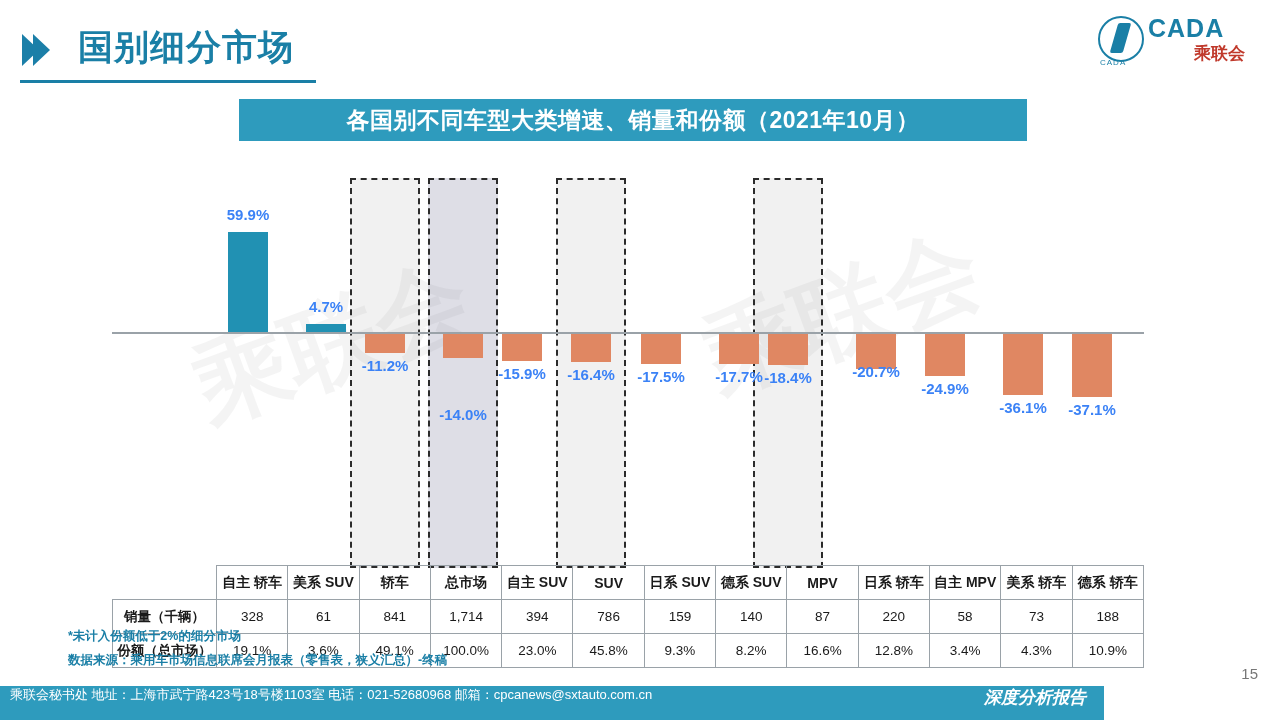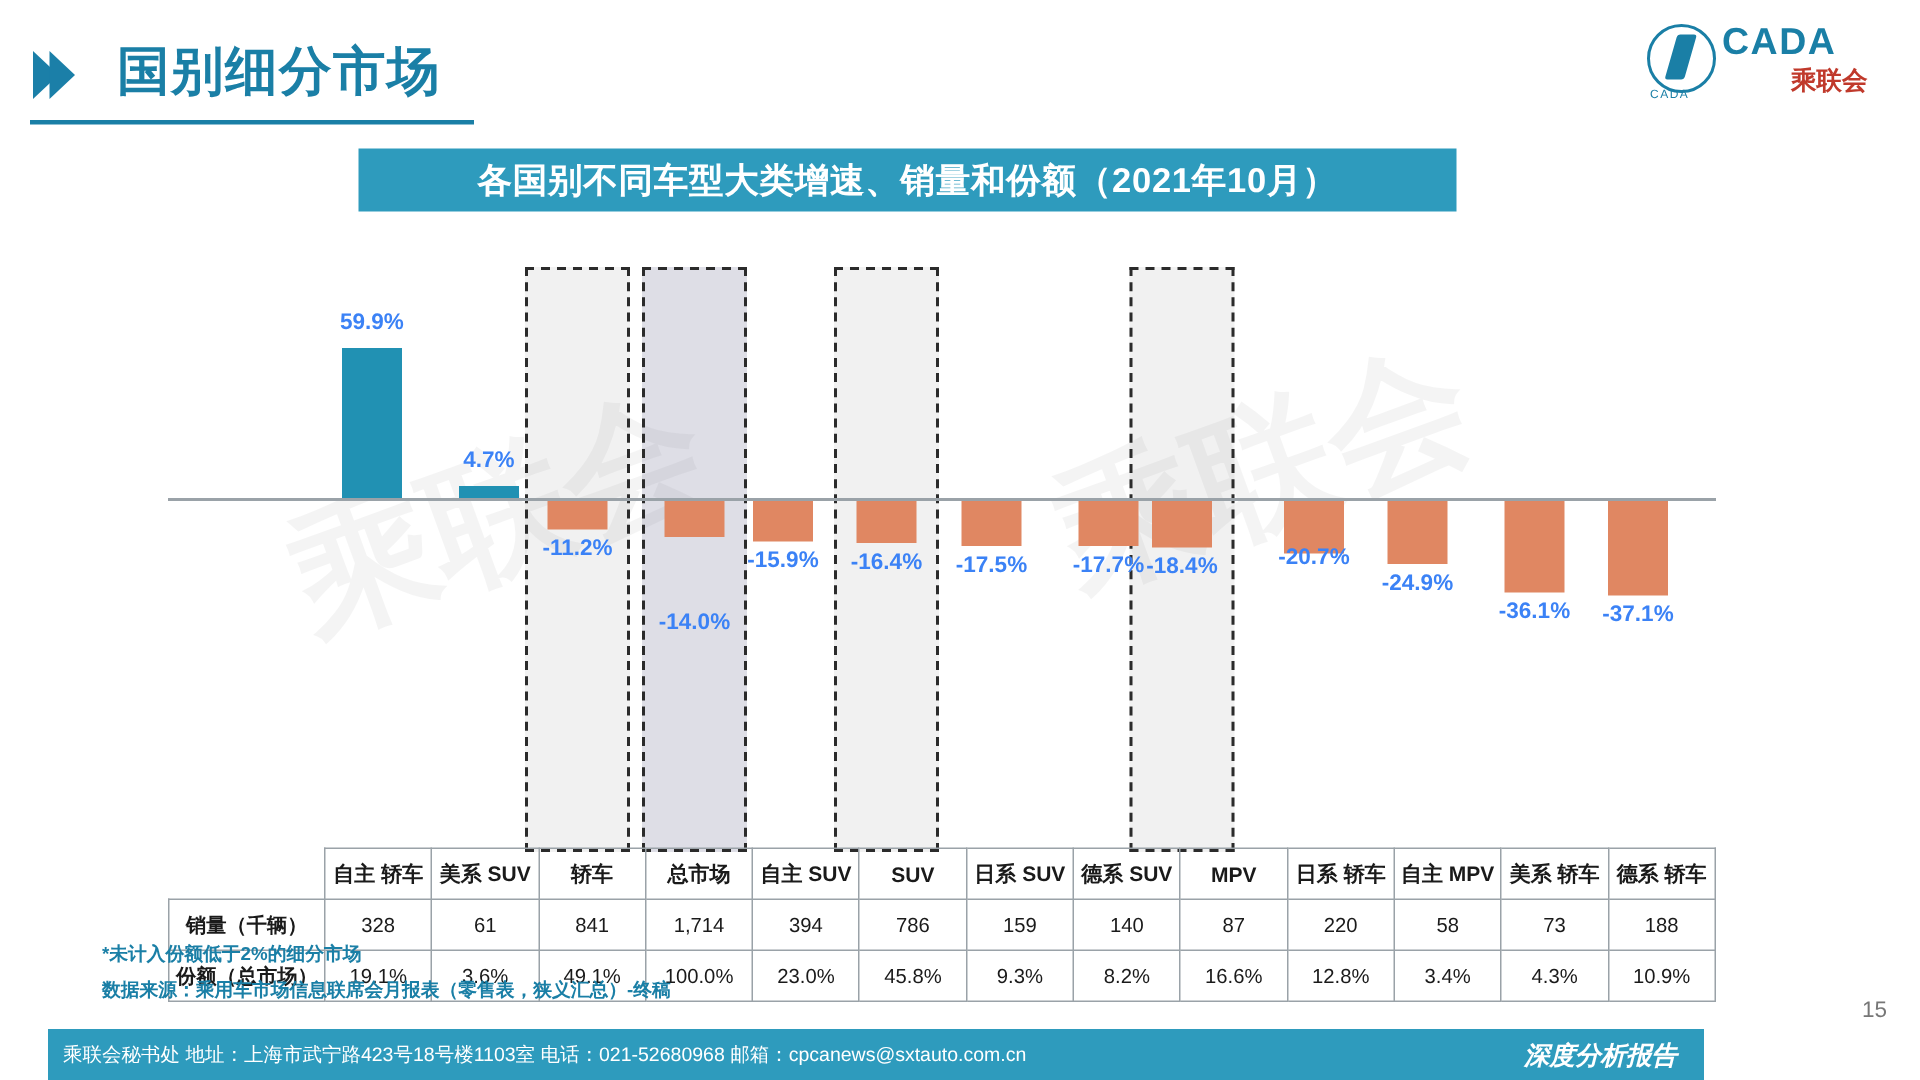--- a/index.html
+++ b/index.html
@@ -90,21 +90,21 @@
     left: 96px; top: 28px;
     font-size: 17px;
     font-weight: bold;
     color: #c0392b;
   }
 
   
   .chart-title-band {
     position: absolute;
     left: 239px; top: 99px;
-    width: 732px; height: 42px;
+    width: 788px; height: 42px;
     background: #2e9bbd;
     display: flex;
     align-items: center;
     justify-content: center;
   }
   .chart-title-band span {
     color: #ffffff;
     font-size: 23px;
     font-weight: bold;
     letter-spacing: 0.5px;
@@ -202,22 +202,21 @@
   .fn2 { top: 652px; }
 
   
   .footer-bar {
     position: absolute;
     left: 0; bottom: 0;
     width: 1104px; height: 34px;
     background: #2e9bbd;
     color: #ffffff;
     display: flex;
-    align-items: center;
-    margin-left: 32px;
+    align-items: flex-start;
   }
   .footer-text {
     font-size: 13px;
     margin-left: 10px;
     white-space: nowrap;
   }
   .footer-right {
     position: absolute;
     right: 18px;
     font-size: 17px;

